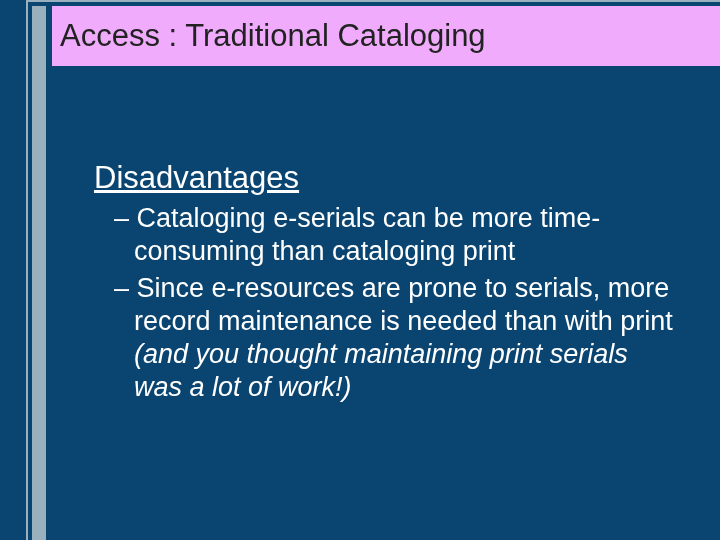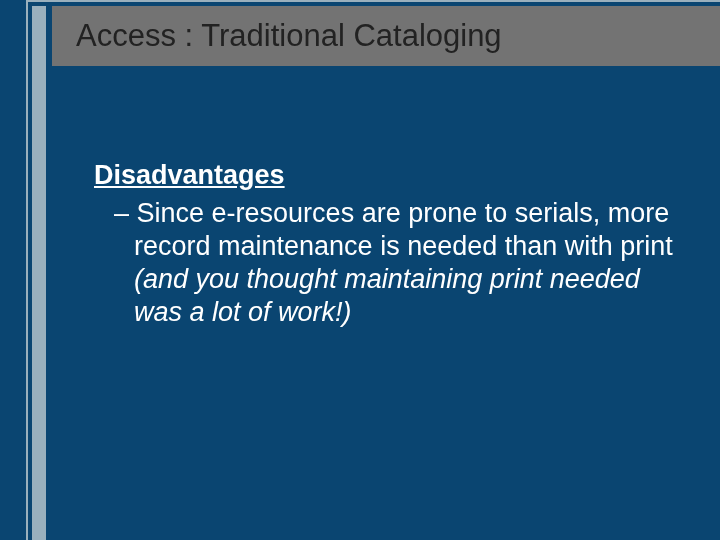--- a/index.html
+++ b/index.html
@@ -26,43 +26,43 @@
     width: 14px;
     bottom: 0;
     background: #9ab0bd;
   }
   .title-bar {
     position: absolute;
     left: 52px;
     top: 6px;
     right: 0;
     height: 62px;
-    background: #737373;
+    background: #f0abfc;
     border-bottom: 2px solid #0a4571;
     display: flex;
     align-items: center;
-    padding-left: 24px;
+    padding-left: 8px;
   }
   .title-text {
     font-size: 31px;
     color: #222;
     font-weight: 400;
   }
   .content {
     position: absolute;
     left: 94px;
     top: 160px;
     right: 40px;
     color: #ffffff;
   }
   .section-heading {
-    font-size: 27px;
+    font-size: 31px;
     text-decoration: underline;
     margin-bottom: 6px;
-    font-weight: 700;
+    font-weight: 400;
   }
   .bullet {
     font-size: 27px;
     line-height: 1.22;
     padding-left: 40px;
     text-indent: -20px;
     margin-bottom: 4px;
     font-weight: 400;
   }
   .bullet .dash {
@@ -78,17 +78,20 @@
 <div class="outer-border"></div>
 <div class="side-stripe"></div>
 
 <div class="title-bar">
   <span class="title-text">Access : Traditional Cataloging</span>
 </div>
 
 <div class="content">
   <div class="section-heading">Disadvantages</div>
 
+  <div class="bullet">
+    <span class="dash">– </span><span>Cataloging e-serials can be more time-consuming than cataloging print</span><span class="italic"></span>
+  </div>
 
   <div class="bullet">
-    <span class="dash">– </span><span>Since e-resources are prone to serials, more record maintenance is needed than with print </span><span class="italic">(and you thought maintaining print needed was a lot of work!)</span>
+    <span class="dash">– </span><span>Since e-resources are prone to serials, more record maintenance is needed than with print </span><span class="italic">(and you thought maintaining print serials was a lot of work!)</span>
   </div>
 </div>
 
 </body></html>

